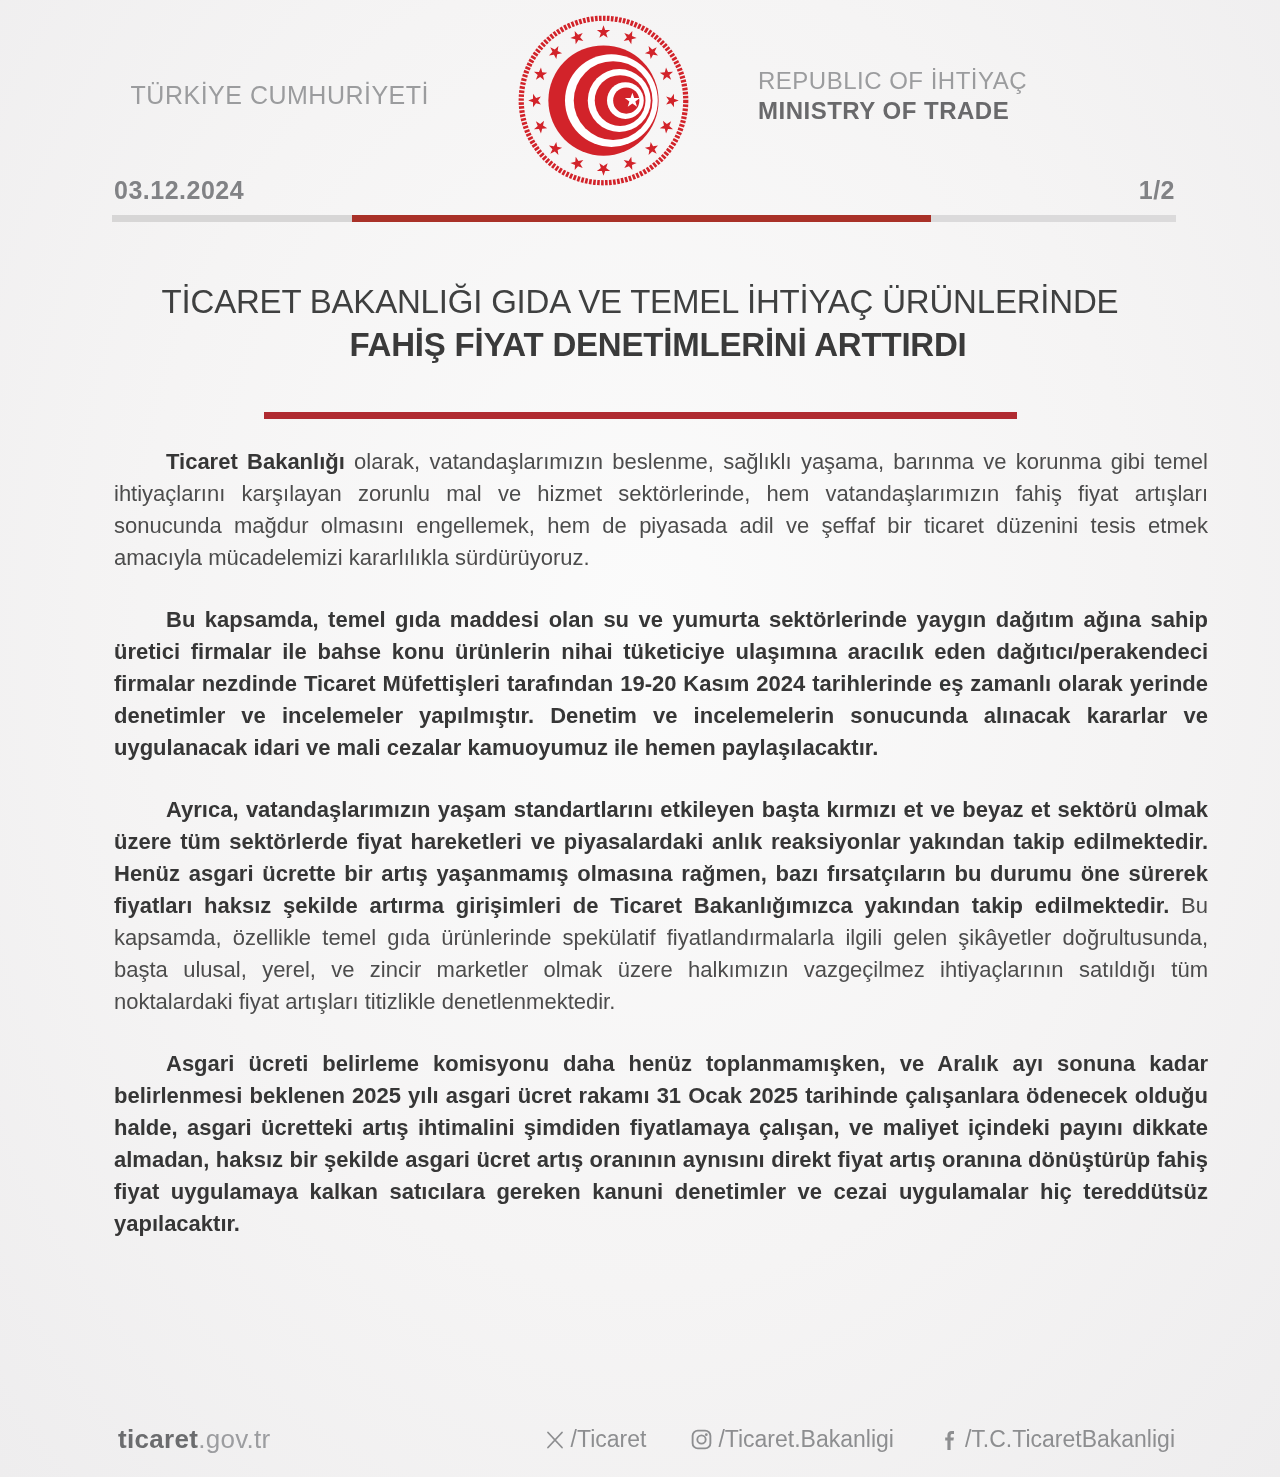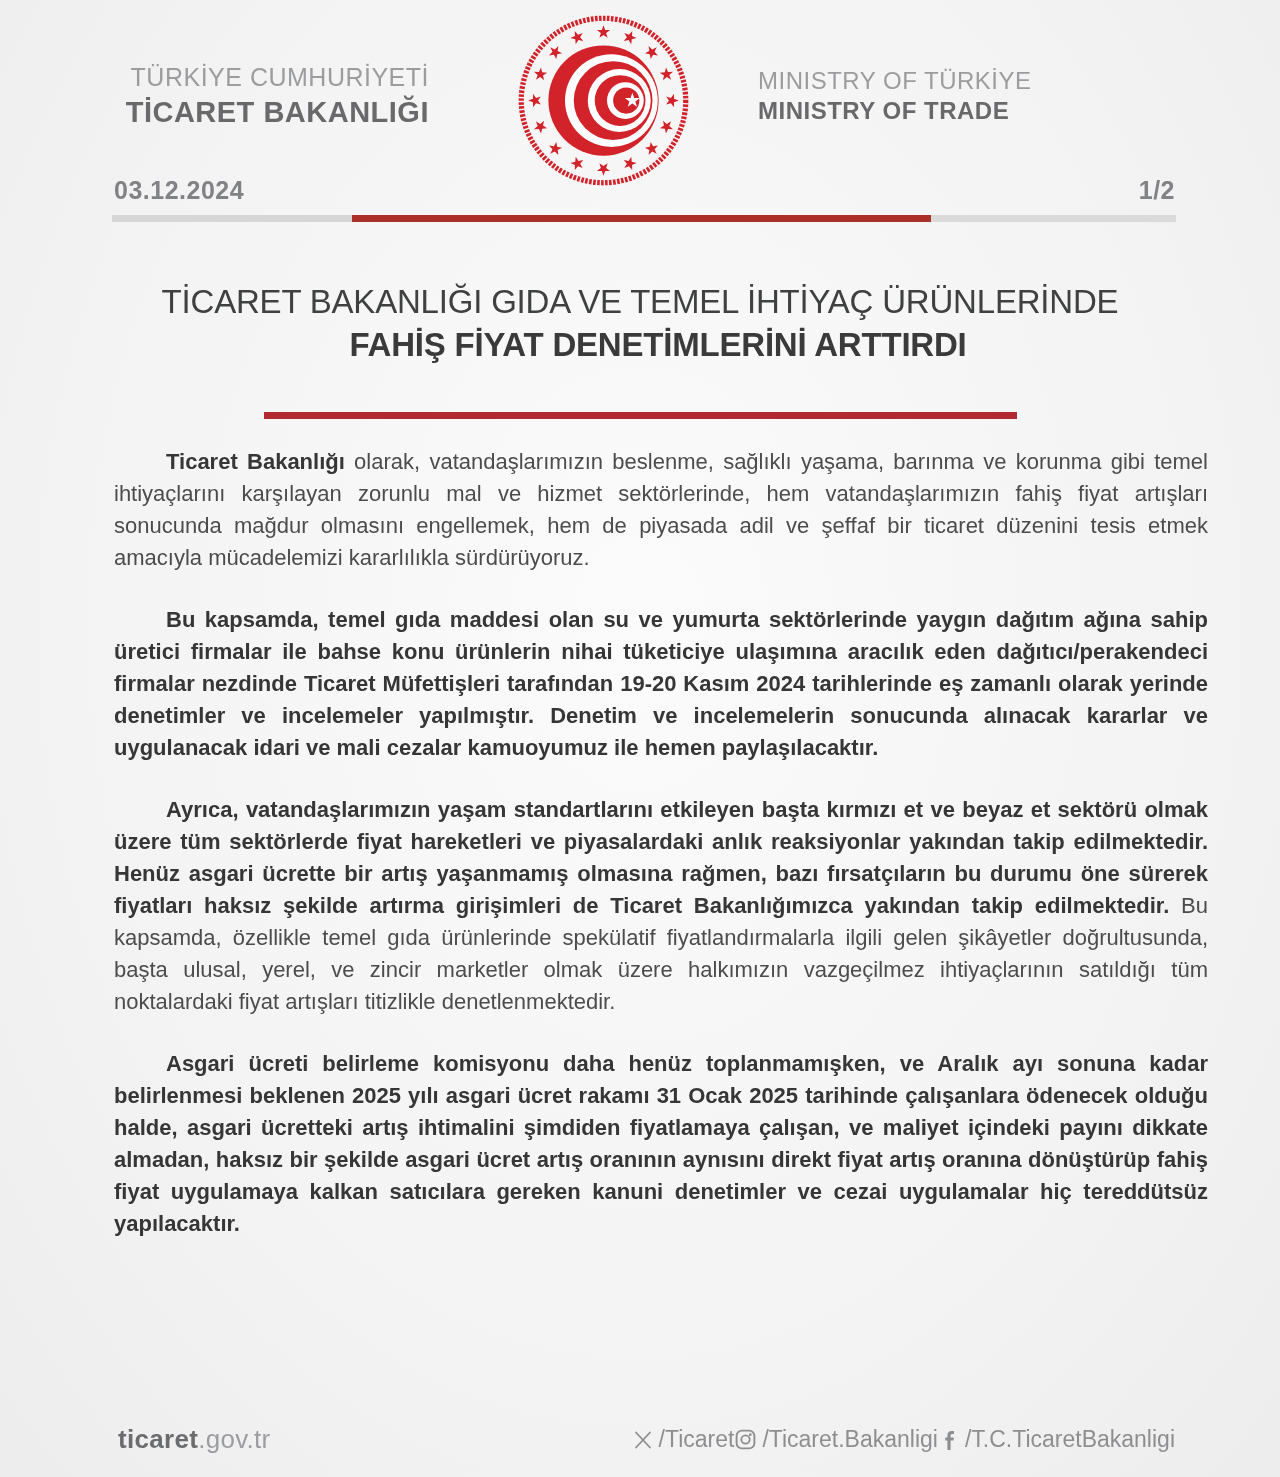--- a/index.html
+++ b/index.html
@@ -56,35 +56,34 @@
     color:#4c4c4c;
   }
   .body p .b{font-weight:700;color:#363636;}
   
   .footer{
     position:absolute;left:118px;right:105px;bottom:22px;
     display:flex;justify-content:space-between;align-items:center;
   }
   .site{font-size:26px;color:#9c9da0;letter-spacing:.3px;}
   .site .b{font-weight:700;color:#6b6c6e;}
-  .social{display:flex;align-items:center;}
+  .social{display:flex;align-items:center;gap:44px;}
   .s-item{display:flex;align-items:center;gap:5px;font-size:23px;color:#8d8e90;}
   .s-item svg{display:block;}
   .icon-stroke{stroke:#8d8e90;fill:none;stroke-width:1.8;stroke-linecap:round;}
   .icon-fill{fill:#8d8e90;}
 </style>
 </head>
 <body>
 
 <div class="page">
 
   <div class="header">
     <div class="h-block h-left">
       <div class="h-light">TÜRKİYE CUMHURİYETİ</div>
-      <div class="h-bold">TİCARET BAKANLIĞI</div>
     </div>
 
     <div class="logo">
       <svg viewBox="0 0 200 200" width="175" height="175">
 
         <circle cx="100" cy="100" r="94" fill="none" stroke="#d2232a" stroke-width="6" stroke-dasharray="3 1.6"></circle>
 
         <g fill="#d2232a">
           <path id="lstar" d="M100,14 L101.9,19.4 L107.6,19.5 L103,22.9 L104.7,28.4 L100,25.2 L95.3,28.4 L97,22.9 L92.4,19.5 L98.1,19.4 Z"></path>
           <use href="#lstar" transform="rotate(22.5 100 100)"></use>
@@ -109,21 +108,21 @@
         <circle cx="111" cy="100" r="45" fill="#d2232a"></circle>
         <circle cx="118" cy="100" r="36" fill="#ffffff"></circle>
         <circle cx="119" cy="100" r="29" fill="#d2232a"></circle>
         <circle cx="125" cy="100" r="21" fill="#ffffff"></circle>
         <circle cx="126" cy="100" r="15" fill="#d2232a"></circle>
         <path fill="#ffffff" d="M133,91 L135.1,97.1 L141.6,97.2 L136.4,101 L138.3,107.2 L133,103.4 L127.7,107.2 L129.6,101 L124.4,97.2 L130.9,97.1 Z"></path>
       </svg>
     </div>
 
     <div class="h-block h-right">
-      <div class="h-light">MINISTRY OF TÜRKİYE</div>
+      <div class="h-light">REPUBLIC OF İHTİYAÇ</div>
       <div class="h-bold">MINISTRY OF TRADE</div>
     </div>
   </div>
 
   <div class="meta-row">
     <span>03.12.2024</span>
     <span>1/2</span>
   </div>
 
   <div class="divider">

